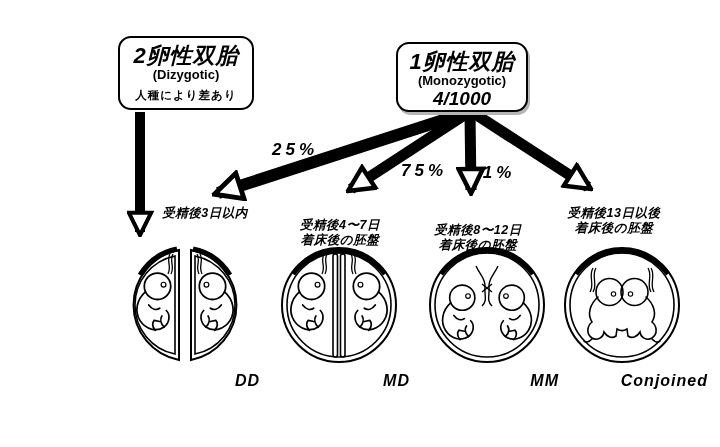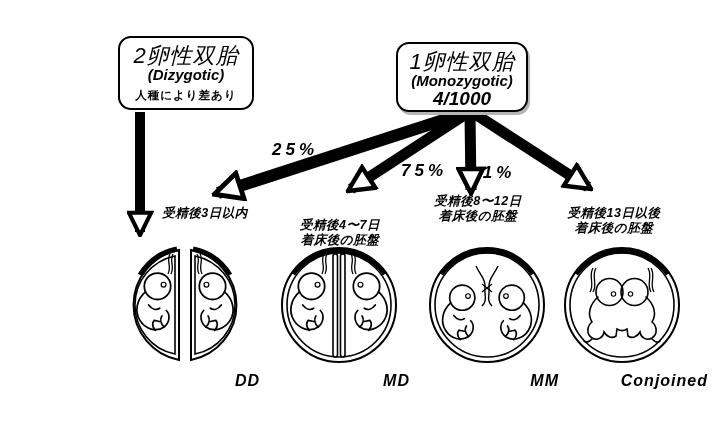--- a/index.html
+++ b/index.html
@@ -1,22 +1,22 @@
 <!DOCTYPE html>
 <html><head>
 <meta charset="utf-8">
 <style>
   html,body{margin:0;padding:0;background:#fff;}
   #canvas{position:relative;width:720px;height:447px;background:#ffffff;overflow:hidden;
           font-family:"Liberation Sans","DejaVu Sans",sans-serif;color:#000;}
   .abs{position:absolute;}
   .box{position:absolute;background:#fff;border:2.5px solid #000;border-radius:13px;
        text-align:center;box-sizing:border-box;padding-top:6px;}
-  .box .title{font-size:22px;font-weight:normal;font-style:italic;letter-spacing:1px;line-height:24px;}
-  .box .sub{font-size:15px;font-weight:bold;font-style:italic;line-height:14px;}
+  .box .title{font-size:22px;font-weight:bold;font-style:italic;letter-spacing:1px;line-height:24px;}
+  .box .sub{font-size:13px;font-weight:bold;line-height:14px;}
   .box .note{font-size:11.5px;font-weight:bold;margin-top:6px;letter-spacing:1px;}
   .box .rate{font-size:19px;font-weight:bold;font-style:italic;line-height:21px;}
   .pct{position:absolute;font-size:17px;font-weight:bold;font-style:italic;letter-spacing:4px;
        text-align:center;white-space:nowrap;}
   .stage{position:absolute;width:150px;text-align:center;font-size:12.5px;font-weight:bold;
          font-style:italic;line-height:15px;letter-spacing:0.5px;}
   .sac{position:absolute;width:130px;height:130px;}
   .result{position:absolute;width:150px;text-align:right;font-size:16px;font-weight:bold;
           font-style:italic;letter-spacing:1px;}
 </style>
@@ -68,21 +68,21 @@
   <div class="pct" style="left:385px;top:161px;width:78px">75%</div>
   <div class="pct" style="left:474px;top:163px;width:50px">1%</div>
 
   <div class="stage" style="left:130px;top:206px">
     <div>受精後3日以内</div>
   </div>
   <div class="stage" style="left:265px;top:218px">
     <div>受精後4〜7日</div>
     <div>着床後の胚盤</div>
   </div>
-  <div class="stage" style="left:403px;top:194px">
+  <div class="stage" style="left:403px;top:223px">
     <div>受精後8〜12日</div>
     <div>着床後の胚盤</div>
   </div>
   <div class="stage" style="left:539px;top:206px">
     <div>受精後13日以後</div>
     <div>着床後の胚盤</div>
   </div>
 
   <svg class="sac" style="left:120px;top:242px" viewBox="0 0 130 130">
     <path d="M20,33 A56,56 0 0 1 57,7" fill="none" stroke="#000" stroke-width="5"></path>

